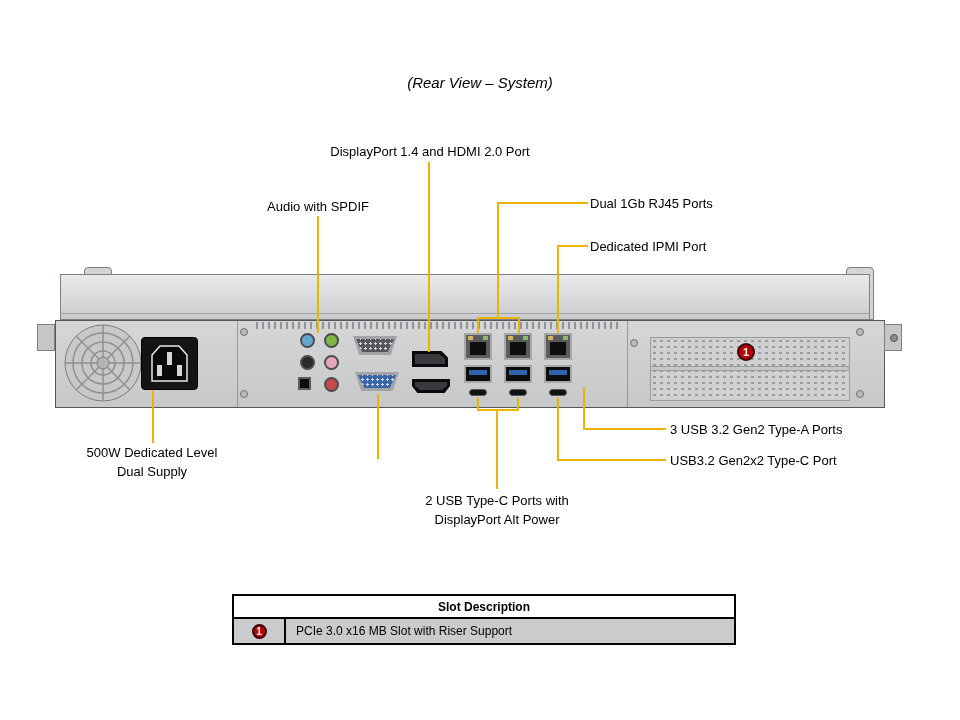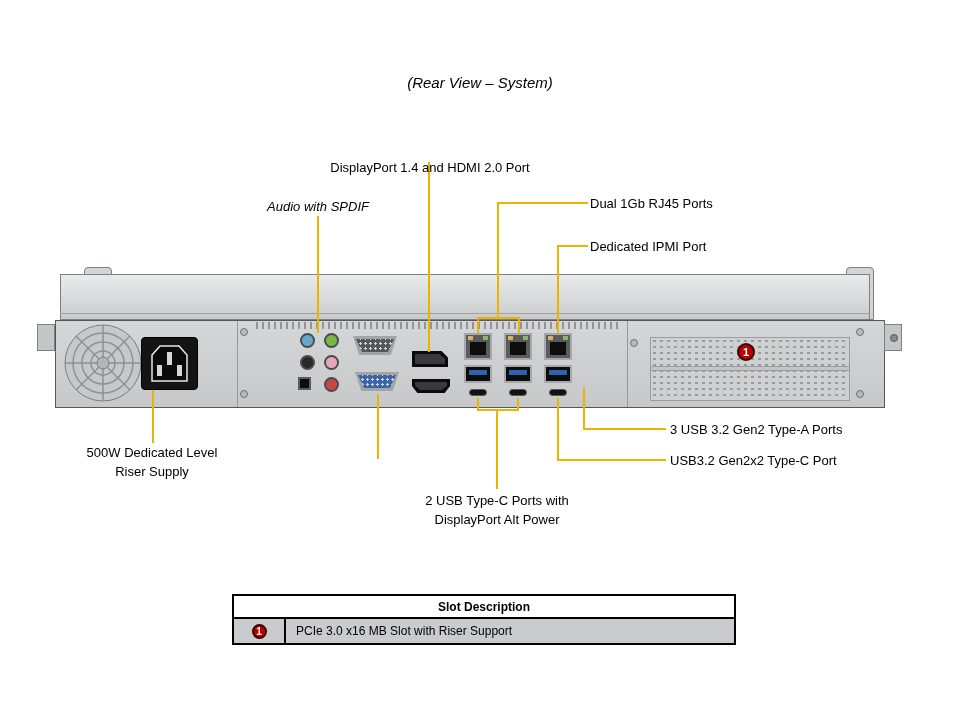--- a/index.html
+++ b/index.html
@@ -232,27 +232,27 @@
     <div class="leader" style="left:477px;top:409px;width:42px;height:2px;"></div>
     <div class="leader" style="left:496px;top:409px;width:2px;height:80px;"></div>
 
     <div class="leader" style="left:583px;top:387px;width:2px;height:43px;"></div>
     <div class="leader" style="left:583px;top:428px;width:83px;height:2px;"></div>
 
     <div class="leader" style="left:557px;top:398px;width:2px;height:63px;"></div>
     <div class="leader" style="left:557px;top:459px;width:109px;height:2px;"></div>
   </div>
 
-  <div class="callout center" style="left:280px;top:160px;width:300px;">DisplayPort 1.4 and HDMI 2.0 Port</div>
-  <div class="callout center" style="left:218px;top:199px;width:200px;font-style:italic;">Audio with SPDIF</div>
+  <div class="callout center" style="left:280px;top:144px;width:300px;">DisplayPort 1.4 and HDMI 2.0 Port</div>
+  <div class="callout center" style="left:218px;top:199px;width:200px;">Audio with SPDIF</div>
   <div class="callout" style="left:590px;top:196px;">Dual 1Gb RJ45 Ports</div>
   <div class="callout" style="left:590px;top:239px;">Dedicated IPMI Port</div>
   <div class="callout center two-line" style="left:52px;top:443px;width:200px;">
     <div>500W Dedicated Level</div>
-    <div>Riser Supply</div>
+    <div>Dual Supply</div>
   </div>
   <div class="callout center two-line" style="left:397px;top:491px;width:200px;">
     <div>2 USB Type-C Ports with</div>
     <div>DisplayPort Alt Power</div>
   </div>
   <div class="callout" style="left:670px;top:422px;">3 USB 3.2 Gen2 Type-A Ports</div>
   <div class="callout" style="left:670px;top:453px;">USB3.2 Gen2x2 Type-C Port</div>
 
   <div class="slot-table">
     <div class="st-header">Slot Description</div>

